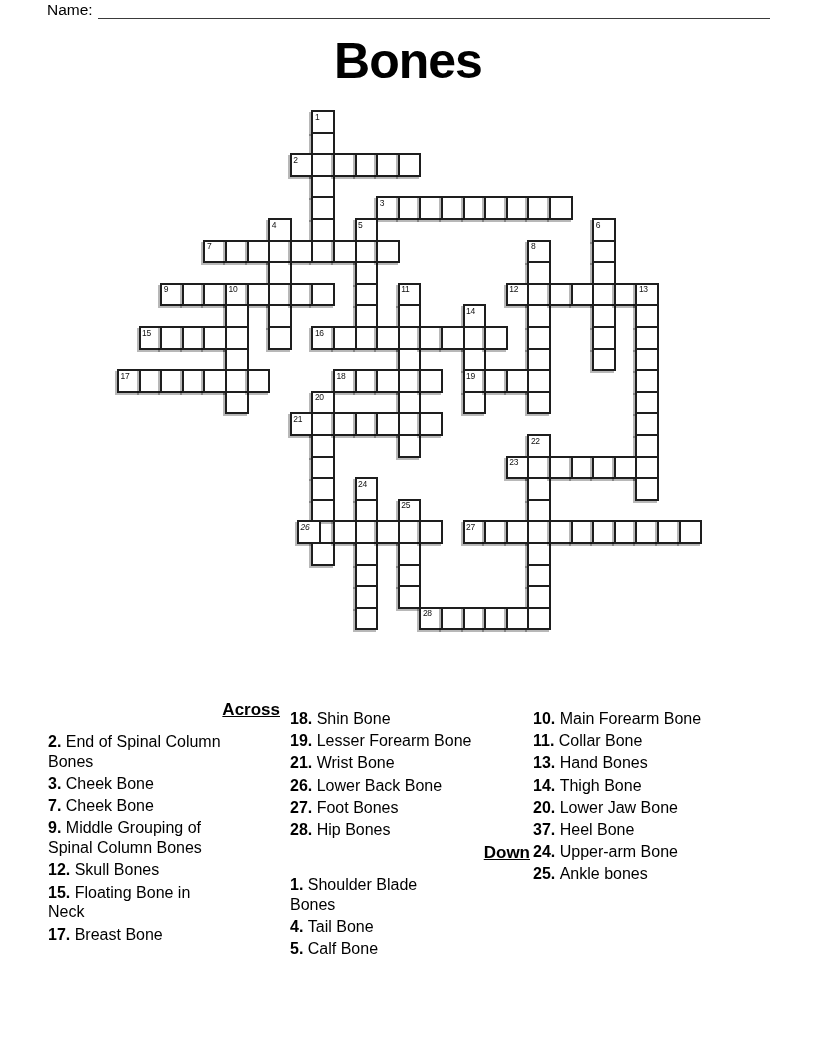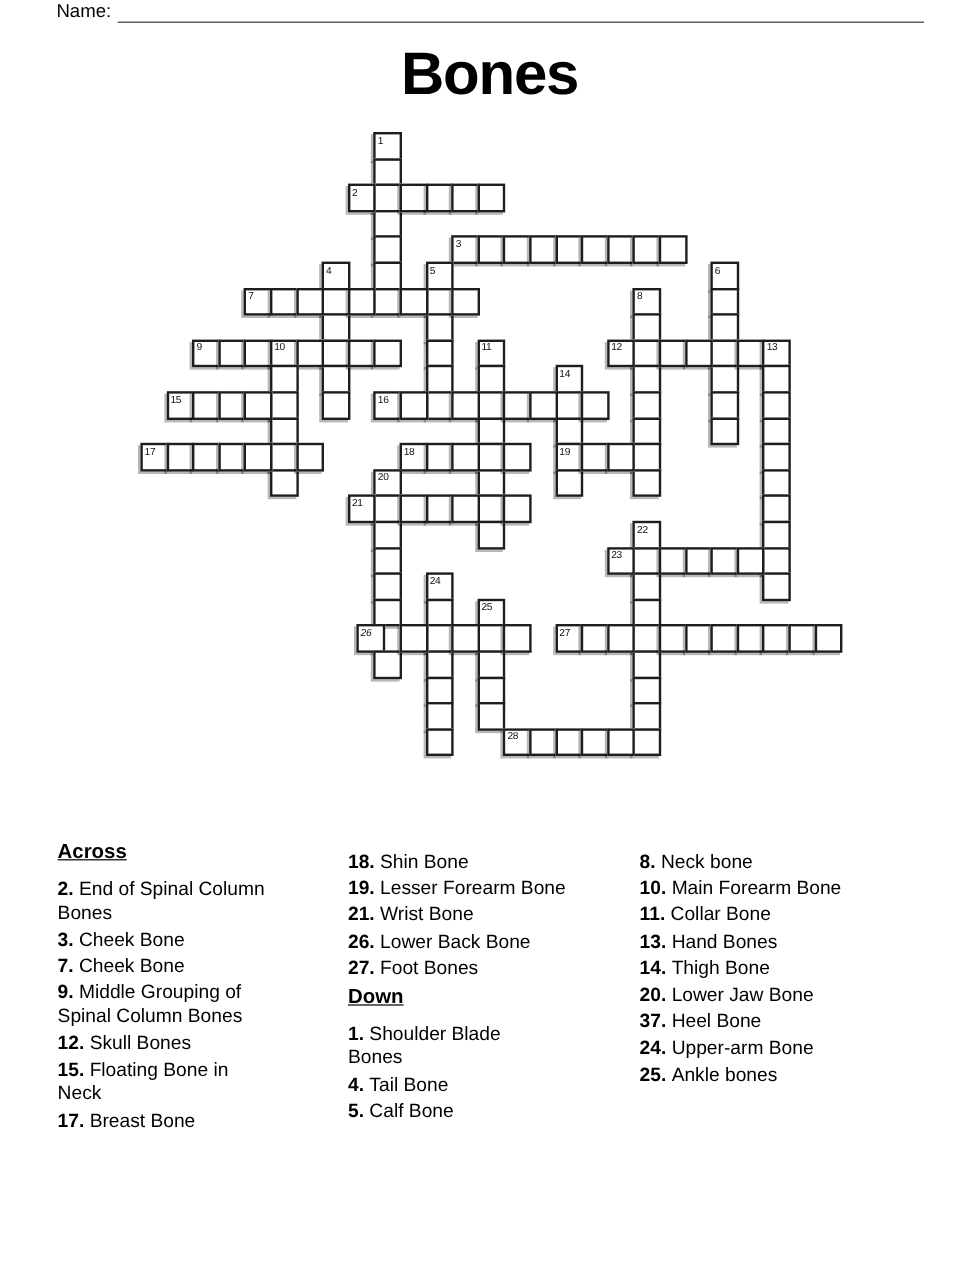--- a/index.html
+++ b/index.html
@@ -43,20 +43,21 @@
   }
   
   .clue-col { position: absolute; font-size: 16px; }
   .clue-col-1 { left: 48px;  top: 700px; width: 232px; }
   .clue-col-2 { left: 290px; top: 709px; width: 240px; }
   .clue-col-3 { left: 533px; top: 709px; width: 212px; }
   .clue-header {
     font-size: 17px; font-weight: 700;
     text-decoration: underline;
     margin: 0 0 12px 0;
+    text-align: right;
   }
   .clue-header.down { margin-top: 3px; }
   .clue { margin-bottom: 2.4px; }
   .clue-line { line-height: 19.8px; }
   .clue b { font-weight: 700; }
 </style>
 </head>
 <body>
 
 <div class="name-row">
@@ -337,42 +338,42 @@
       </div>
       <div class="clue">
         <div class="clue-line"><b>21. </b>Wrist Bone</div>
       </div>
       <div class="clue">
         <div class="clue-line"><b>26. </b>Lower Back Bone</div>
       </div>
       <div class="clue">
         <div class="clue-line"><b>27. </b>Foot Bones</div>
       </div>
+      <div class="clue">
+        <div class="clue-line"><b>28. </b>Hip Bones</div>
+      </div>
     </div>
   <div class="clue-header down">Down</div>
   <div>
       <div class="clue">
         <div class="clue-line"><b>1. </b>Shoulder Blade</div>
         <div class="clue-line">Bones</div>
       </div>
       <div class="clue">
         <div class="clue-line"><b>4. </b>Tail Bone</div>
       </div>
       <div class="clue">
         <div class="clue-line"><b>5. </b>Calf Bone</div>
       </div>
     </div>
 </div>
 
 <div class="clue-col clue-col-3">
   <div>
       <div class="clue">
-        <div class="clue-line"><b>8. </b>Neck bone</div>
-      </div>
-      <div class="clue">
         <div class="clue-line"><b>10. </b>Main Forearm Bone</div>
       </div>
       <div class="clue">
         <div class="clue-line"><b>11. </b>Collar Bone</div>
       </div>
       <div class="clue">
         <div class="clue-line"><b>13. </b>Hand Bones</div>
       </div>
       <div class="clue">
         <div class="clue-line"><b>14. </b>Thigh Bone</div>

